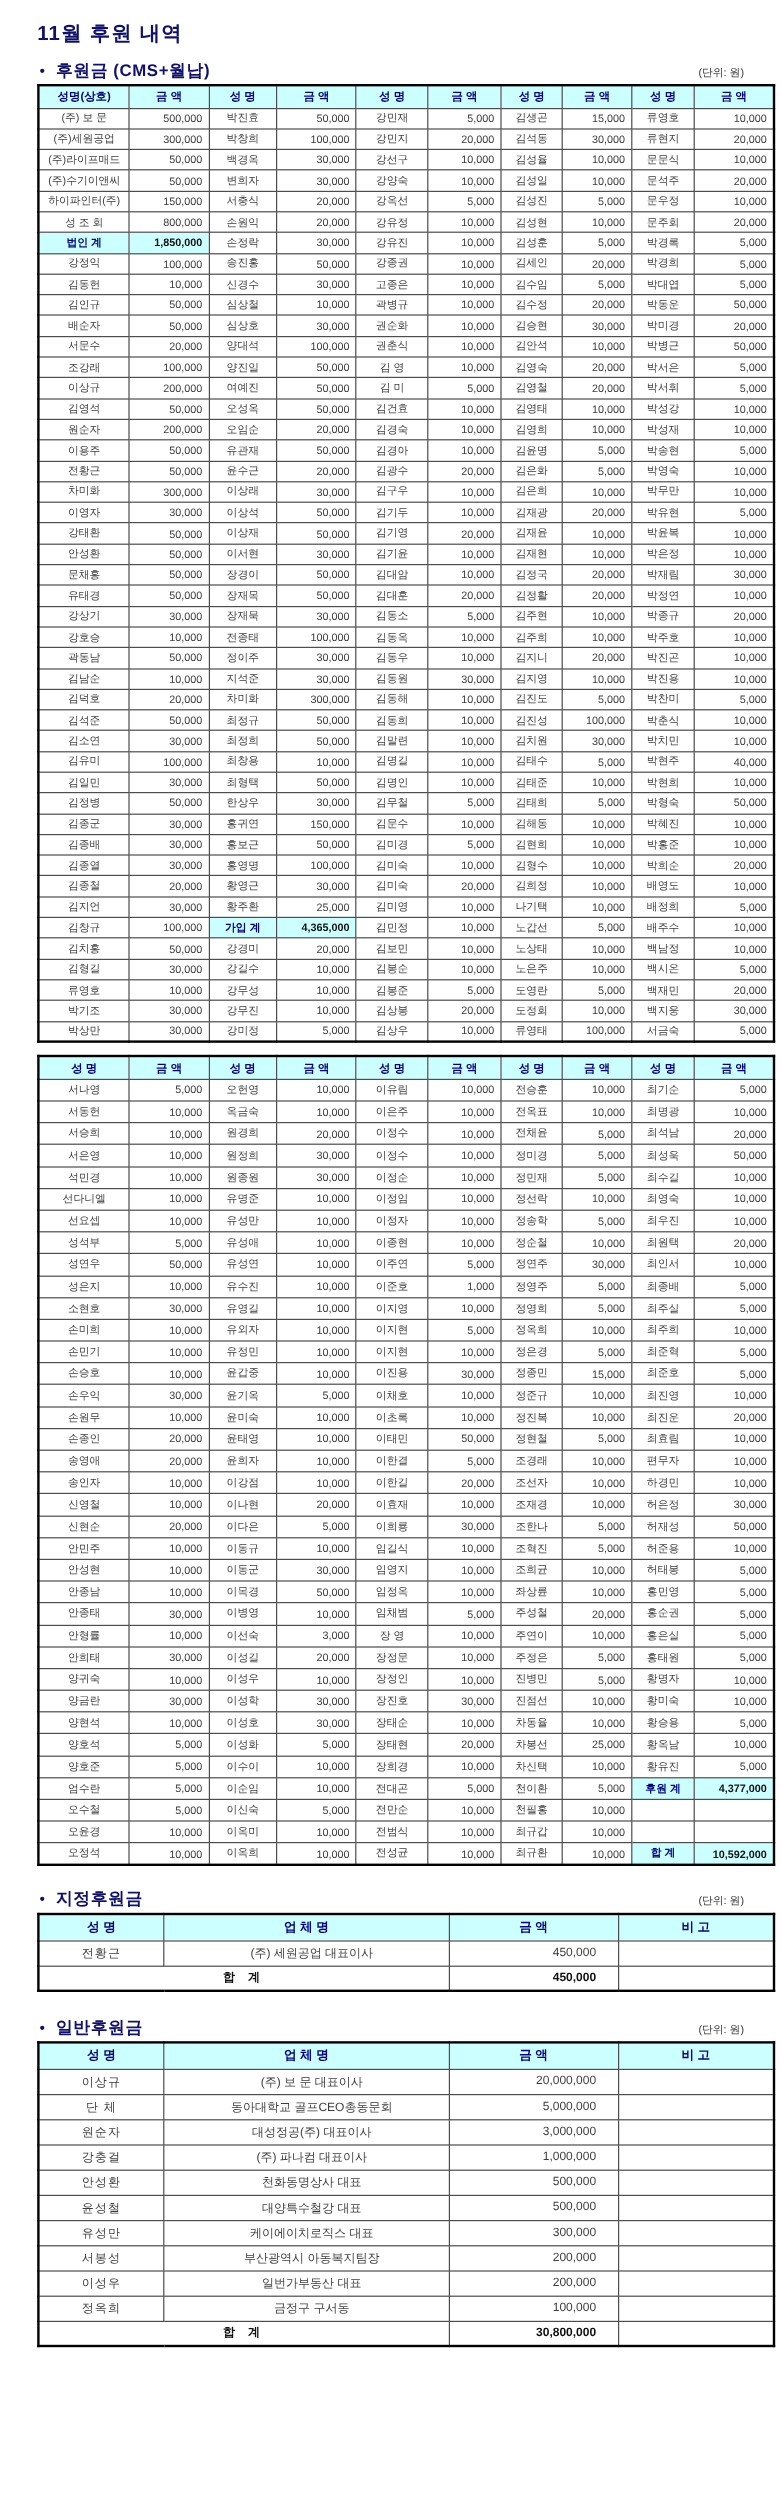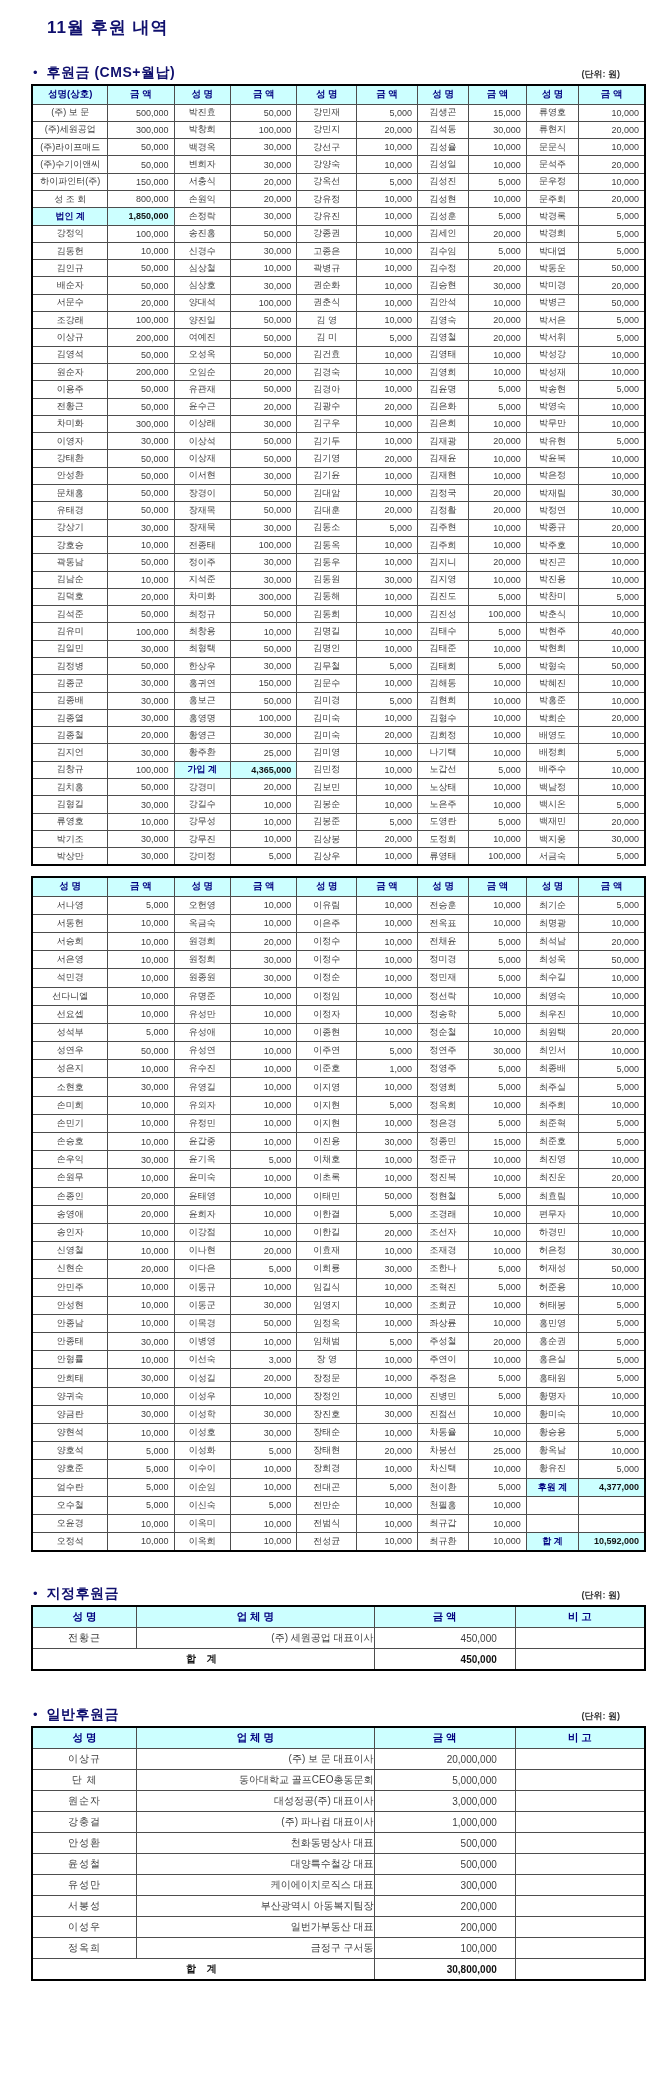--- a/index.html
+++ b/index.html
@@ -5,28 +5,28 @@
   * { box-sizing: border-box; }
   html,body { margin:0; padding:0; }
   body {
     width:650px; min-height:2094px; background:#ffffff;
     font-family:"Liberation Sans","DejaVu Sans",sans-serif;
     color:#3d3d3d;
   }
   .page { padding:16px 30px 0 31px; }
   h1.title {
     font-size:17px; font-weight:bold; color:#10106e;
-    margin:0 0 10px 16px; letter-spacing:1px;
+    margin:0 0 10px 0; letter-spacing:1px;
   }
   .section-head {
     display:flex; align-items:flex-end; margin:12px 0 5px 2px;
   }
   .bullet { font-size:13px; color:#10106e; margin-right:9px; line-height:1; }
-  .sec-title { font-size:14px; font-weight:bold; color:#10106e; letter-spacing:0.5px; line-height:1;margin-top:14px; }
-  .unit { margin-left:auto; font-size:9px; color:#333; line-height:1;font-weight:bold; }
+  .sec-title { font-size:14px; font-weight:bold; color:#10106e; letter-spacing:0.5px; line-height:1; }
+  .unit { margin-left:auto; font-size:9px; color:#333; line-height:1; }
 
   table { border-collapse:collapse; table-layout:fixed; width:615px; background:#fff; }
   .grid { border:2px solid #000; }
   .grid th, .grid td {
     border:1px solid #4d4d4d; overflow:hidden; white-space:nowrap; padding:0;
   }
   .grid th {
     background:#ccffff; color:#000080; font-weight:bold;
     font-size:9.5px; height:19px; text-align:center;
   }
@@ -34,21 +34,21 @@
   .grid-b td { height:18.2px; font-size:9px; }
   td.name { text-align:center; }
   td.amount { text-align:right; padding-right:5px; }
   td.total { background:#ccffff; font-weight:bold; }
   td.total.name { color:#000080; }
   td.total.amount { color:#111; }
 
   .grid-lg th { height:22px; font-size:10.5px; }
   .grid-lg td { height:21px; font-size:10px; }
   .grid-lg td.name { letter-spacing:1px; }
-  td.company { text-align:right; padding-left:9px; }
+  td.company { text-align:center; padding-left:9px; }
   td.amount2 { text-align:right; padding-right:18px; }
   tr.total-row td { font-weight:bold; color:#111; }
   tr.total-row td.merged { text-align:center; letter-spacing:4px; }
 
   .gap-sm { height:10px; }
 </style>
 </head>
 <body>
 
 <div class="page">
@@ -443,20 +443,32 @@
           <td class="name">최정규</td>
           <td class="amount">50,000</td>
           <td class="name">김동희</td>
           <td class="amount">10,000</td>
           <td class="name">김진성</td>
           <td class="amount">100,000</td>
           <td class="name">박춘식</td>
           <td class="amount">10,000</td>
         </tr>
         <tr>
+          <td class="name">김소연</td>
+          <td class="amount">30,000</td>
+          <td class="name">최정희</td>
+          <td class="amount">50,000</td>
+          <td class="name">김말련</td>
+          <td class="amount">10,000</td>
+          <td class="name">김치원</td>
+          <td class="amount">30,000</td>
+          <td class="name">박치민</td>
+          <td class="amount">10,000</td>
+        </tr>
+        <tr>
           <td class="name">김유미</td>
           <td class="amount">100,000</td>
           <td class="name">최창용</td>
           <td class="amount">10,000</td>
           <td class="name">김명길</td>
           <td class="amount">10,000</td>
           <td class="name">김태수</td>
           <td class="amount">5,000</td>
           <td class="name">박현주</td>
           <td class="amount">40,000</td>

